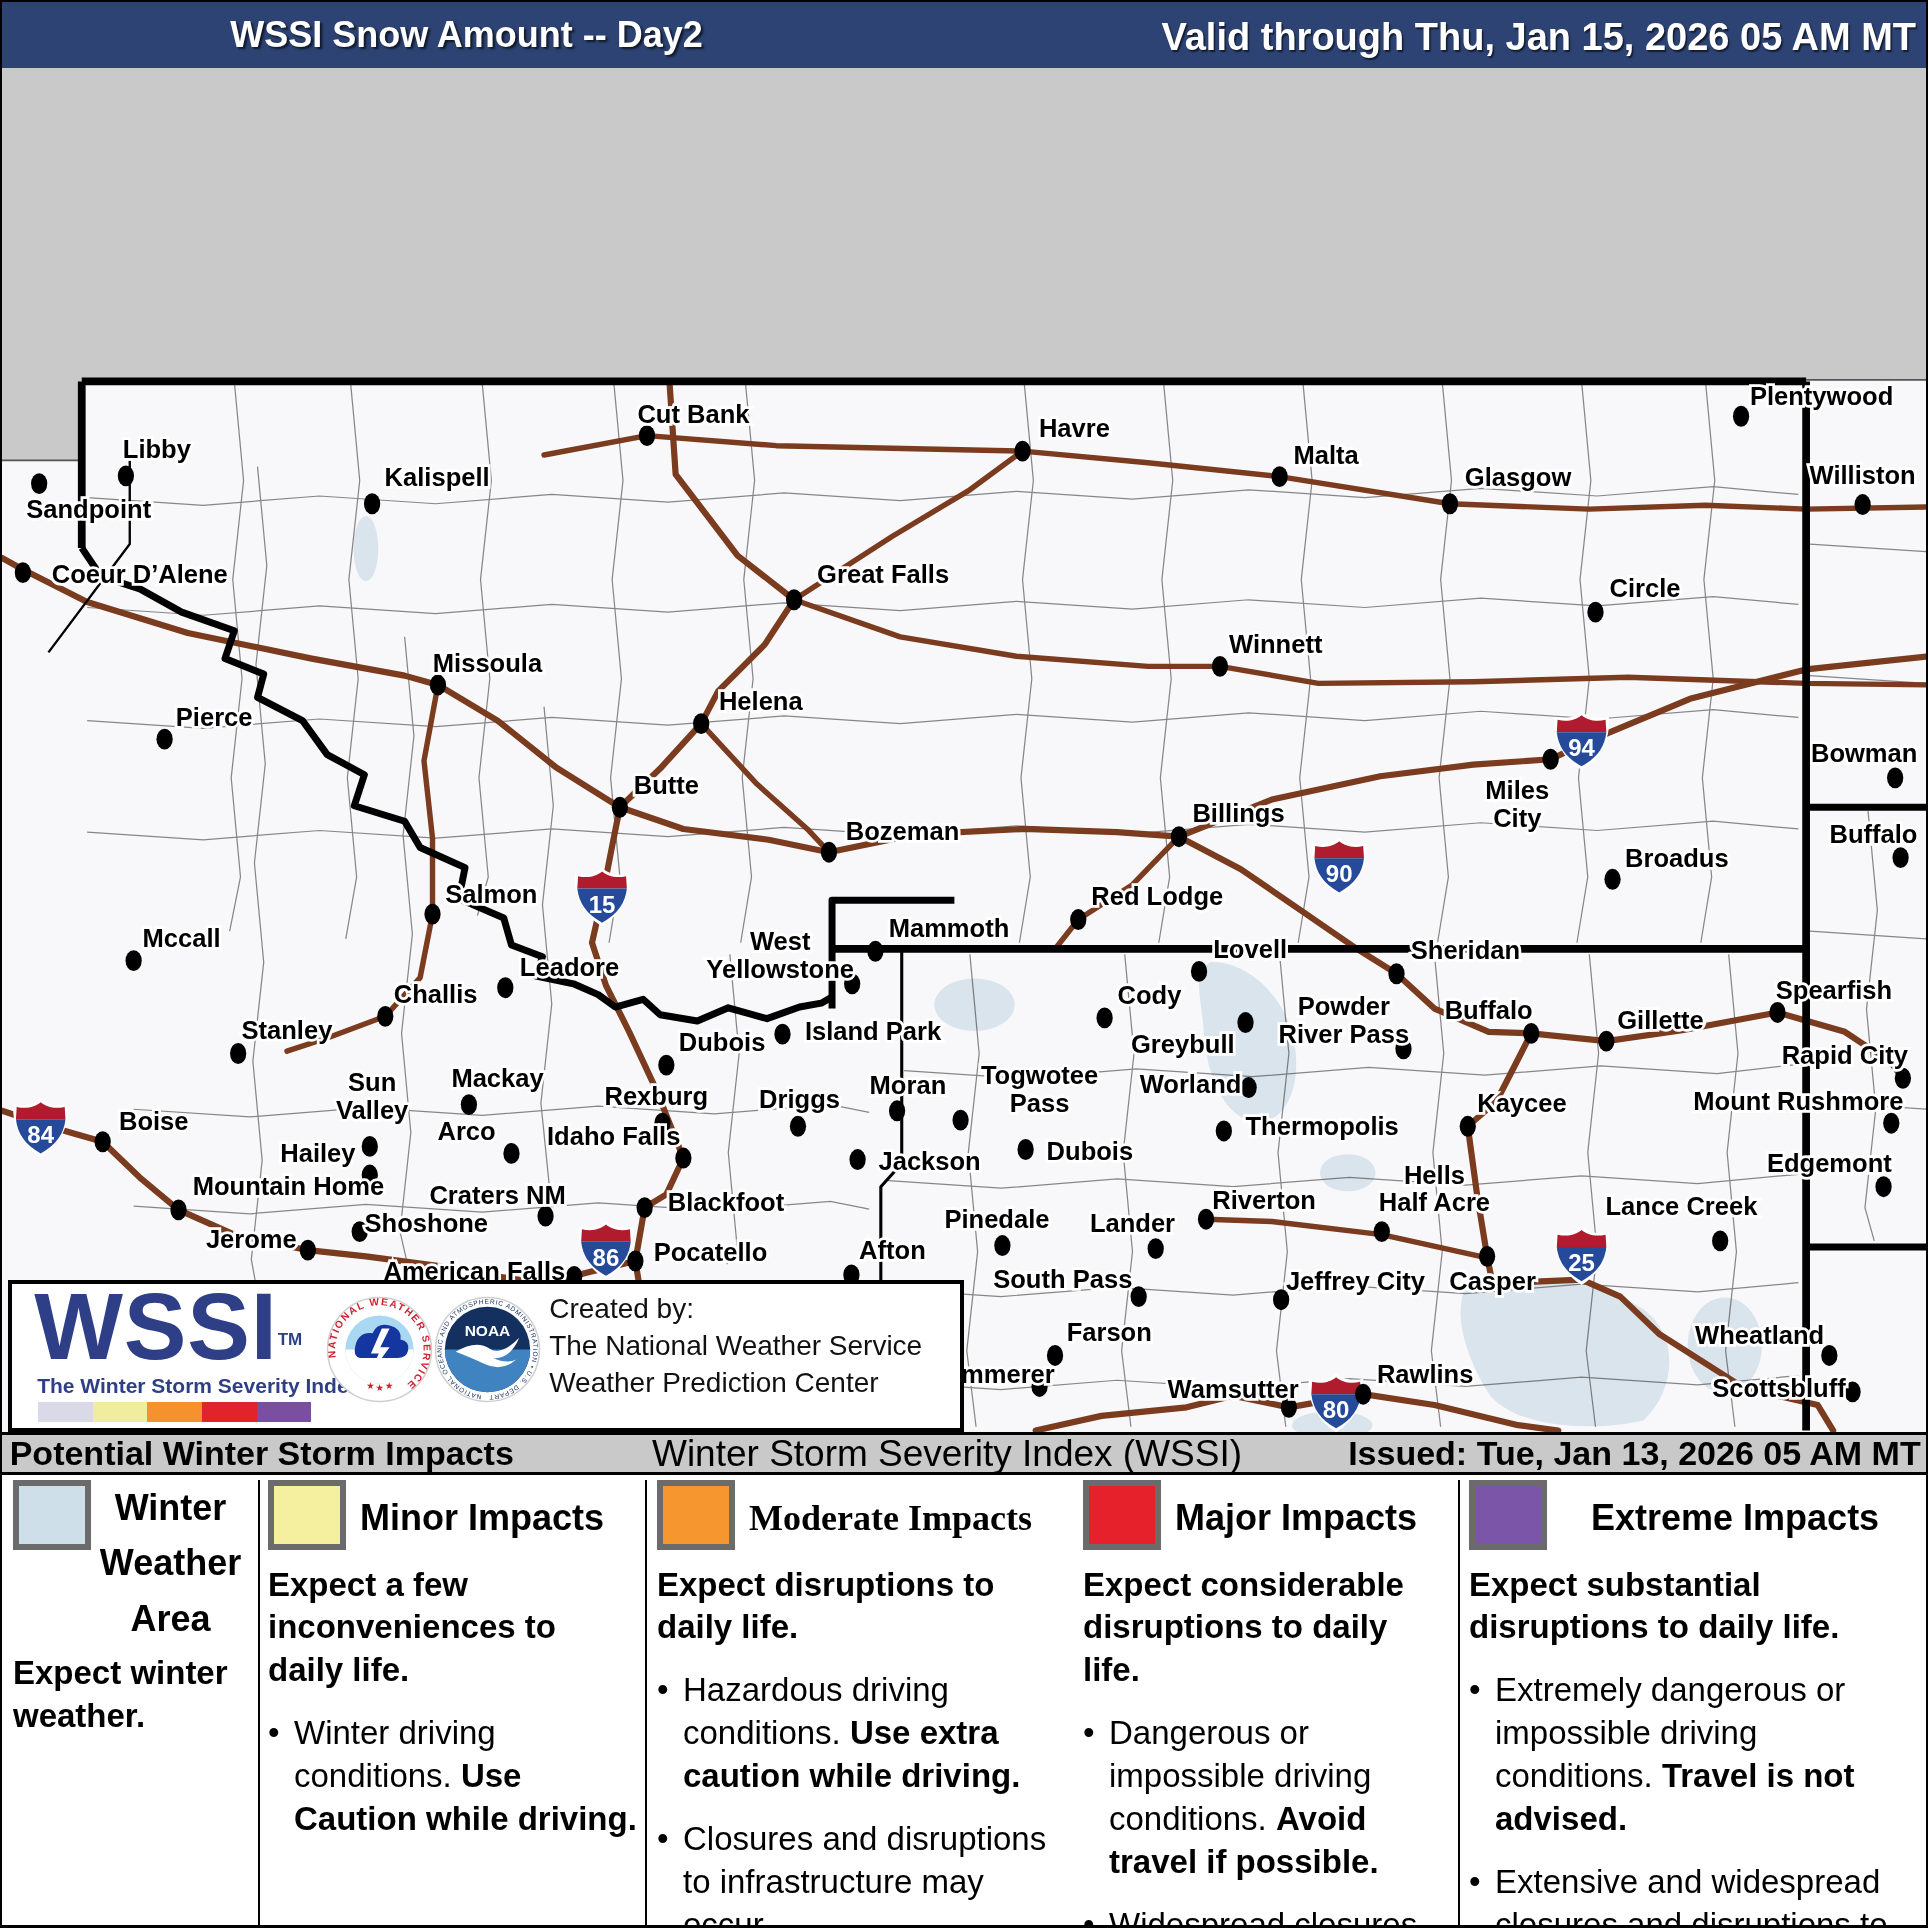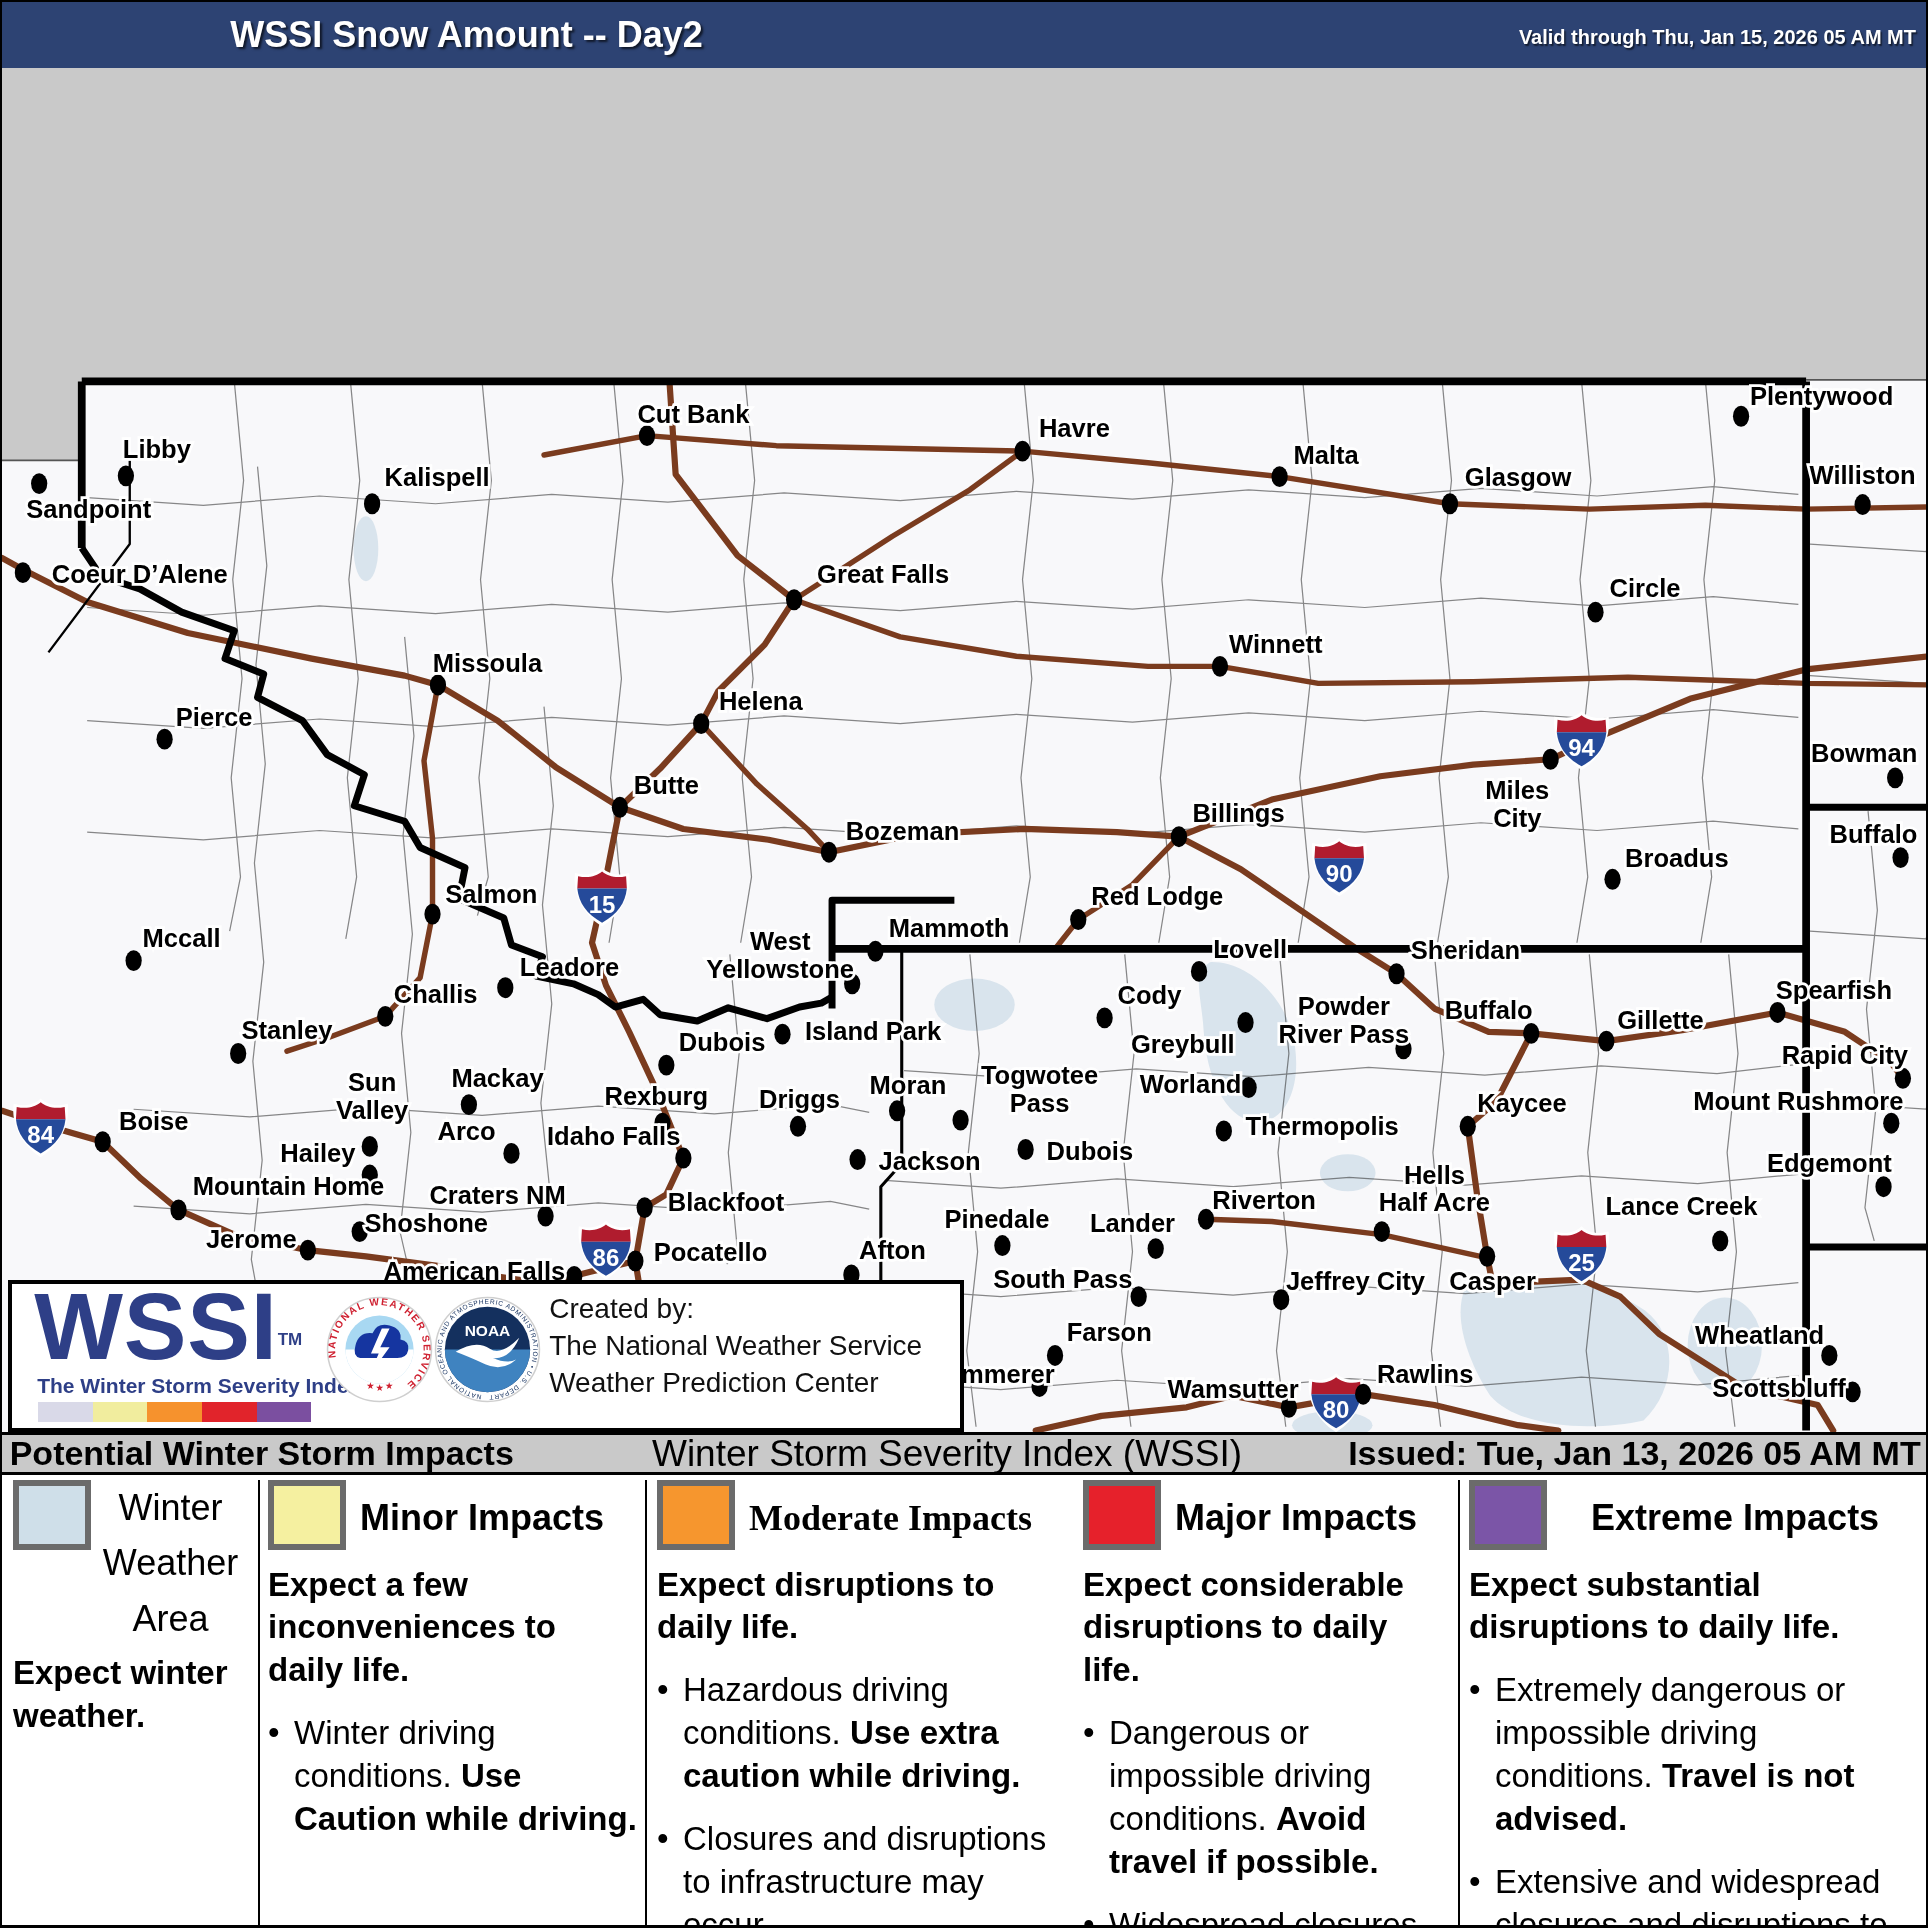--- a/index.html
+++ b/index.html
@@ -5,21 +5,21 @@
   html,body{margin:0;padding:0;background:#fff;}
   #page{position:relative;width:1928px;height:1928px;background:#f8f8fa;
         font-family:"Liberation Sans",sans-serif;overflow:hidden;
         border:2.3px solid #000;box-sizing:border-box;}
   
   #header{position:absolute;left:0;top:0;width:1928px;height:66px;background:#2d4373;}
   #header .title{position:absolute;left:116px;top:0;width:697px;height:66px;line-height:66px;
         text-align:center;color:#fff;font-size:36px;font-weight:bold;
         text-shadow:2.3px 2.3px 2.3px rgba(0,0,0,.65);}
   #header .valid{position:absolute;right:14px;top:0;height:66px;line-height:70px;color:#fff;
-        font-size:20px;font-weight:600;text-shadow:1.5px 1.5px 1.5px rgba(0,0,0,.6);}
+        font-size:38px;font-weight:600;text-shadow:1.5px 1.5px 1.5px rgba(0,0,0,.6);}
   
   #mapsvg{position:absolute;left:0;top:0;}
   .citylabel{font-family:"Liberation Sans",sans-serif;font-weight:bold;font-size:33px;fill:#000;
         stroke:#fff;stroke-width:7px;paint-order:stroke;text-anchor:middle;}
   .shieldnum{font-family:"Liberation Sans",sans-serif;font-weight:bold;font-size:31px;fill:#fff;
         text-anchor:middle;}
   
   #wssibox{position:absolute;left:6.2px;top:1278px;width:956px;height:152px;background:#fff;
         border:4.6px solid #000;box-sizing:border-box;}
   #wssibox .wssi{position:absolute;left:22px;top:-11px;font-size:94px;font-weight:bold;
@@ -37,21 +37,21 @@
   #issuedbar .c{position:absolute;left:635px;width:620px;text-align:center;top:1.5px;font-size:37px;color:#000000;line-height:34px;}
   #issuedbar .r{position:absolute;right:9.3px;top:0;font-size:34px;font-weight:bold;color:#000;line-height:36px;}
   
   #legend{position:absolute;left:0;top:1473px;width:1928px;height:455px;background:#fff;
         border-bottom:5.4px solid #000;box-sizing:border-box;}
   .vsep{position:absolute;top:4.6px;width:2.3px;height:445px;background:#000;}
   .lcol{position:absolute;top:4.6px;}
   .swrow{display:flex;align-items:flex-start;}
   .sw{width:78px;height:70px;border:6.2px solid #6b6b6b;box-sizing:border-box;flex:0 0 auto;}
   .ltitle{font-size:36px;font-weight:bold;color:#000;line-height:1.5;padding-left:14px;padding-top:0px;}
-  .ltitle3{font-size:36px;font-weight:normal;color:#000;line-height:1.55;text-align:center;width:159px;}
+  .ltitle3{font-size:36px;font-weight:bold;color:#000;line-height:1.55;text-align:center;width:159px;}
   .lintro{font-size:33px;font-weight:bold;color:#000;line-height:1.3;margin-top:14px;}
   .litem{font-size:33px;color:#000;line-height:1.3;margin-top:20px;display:flex;}
   .litem .bdot{flex:0 0 26px;font-size:33px;}
   .litem.nobullet{padding-left:11px;}
   .litem b{font-weight:bold;}
 </style>
 </head>
 <body>
 
 <div id="page">

